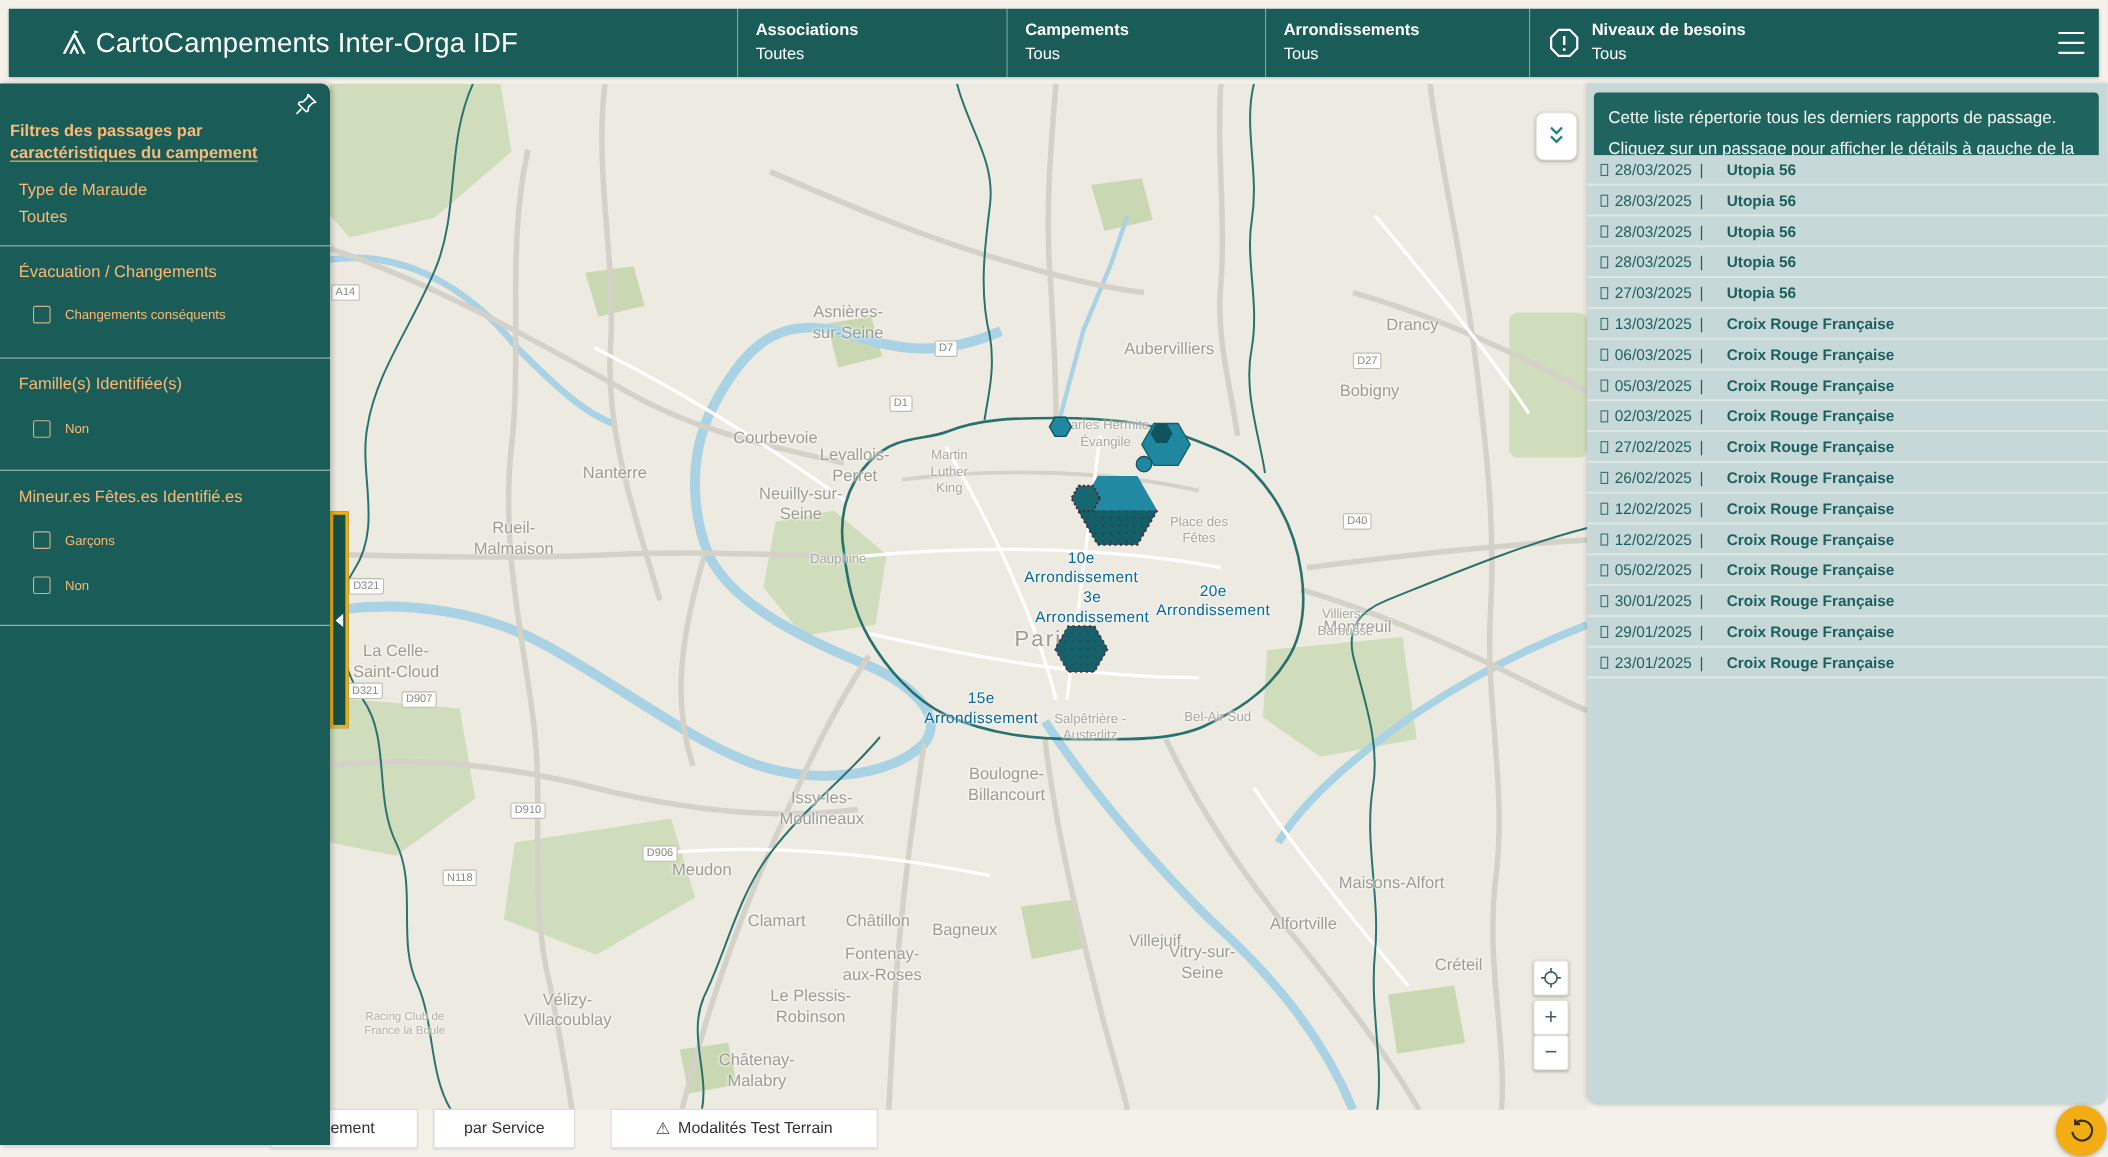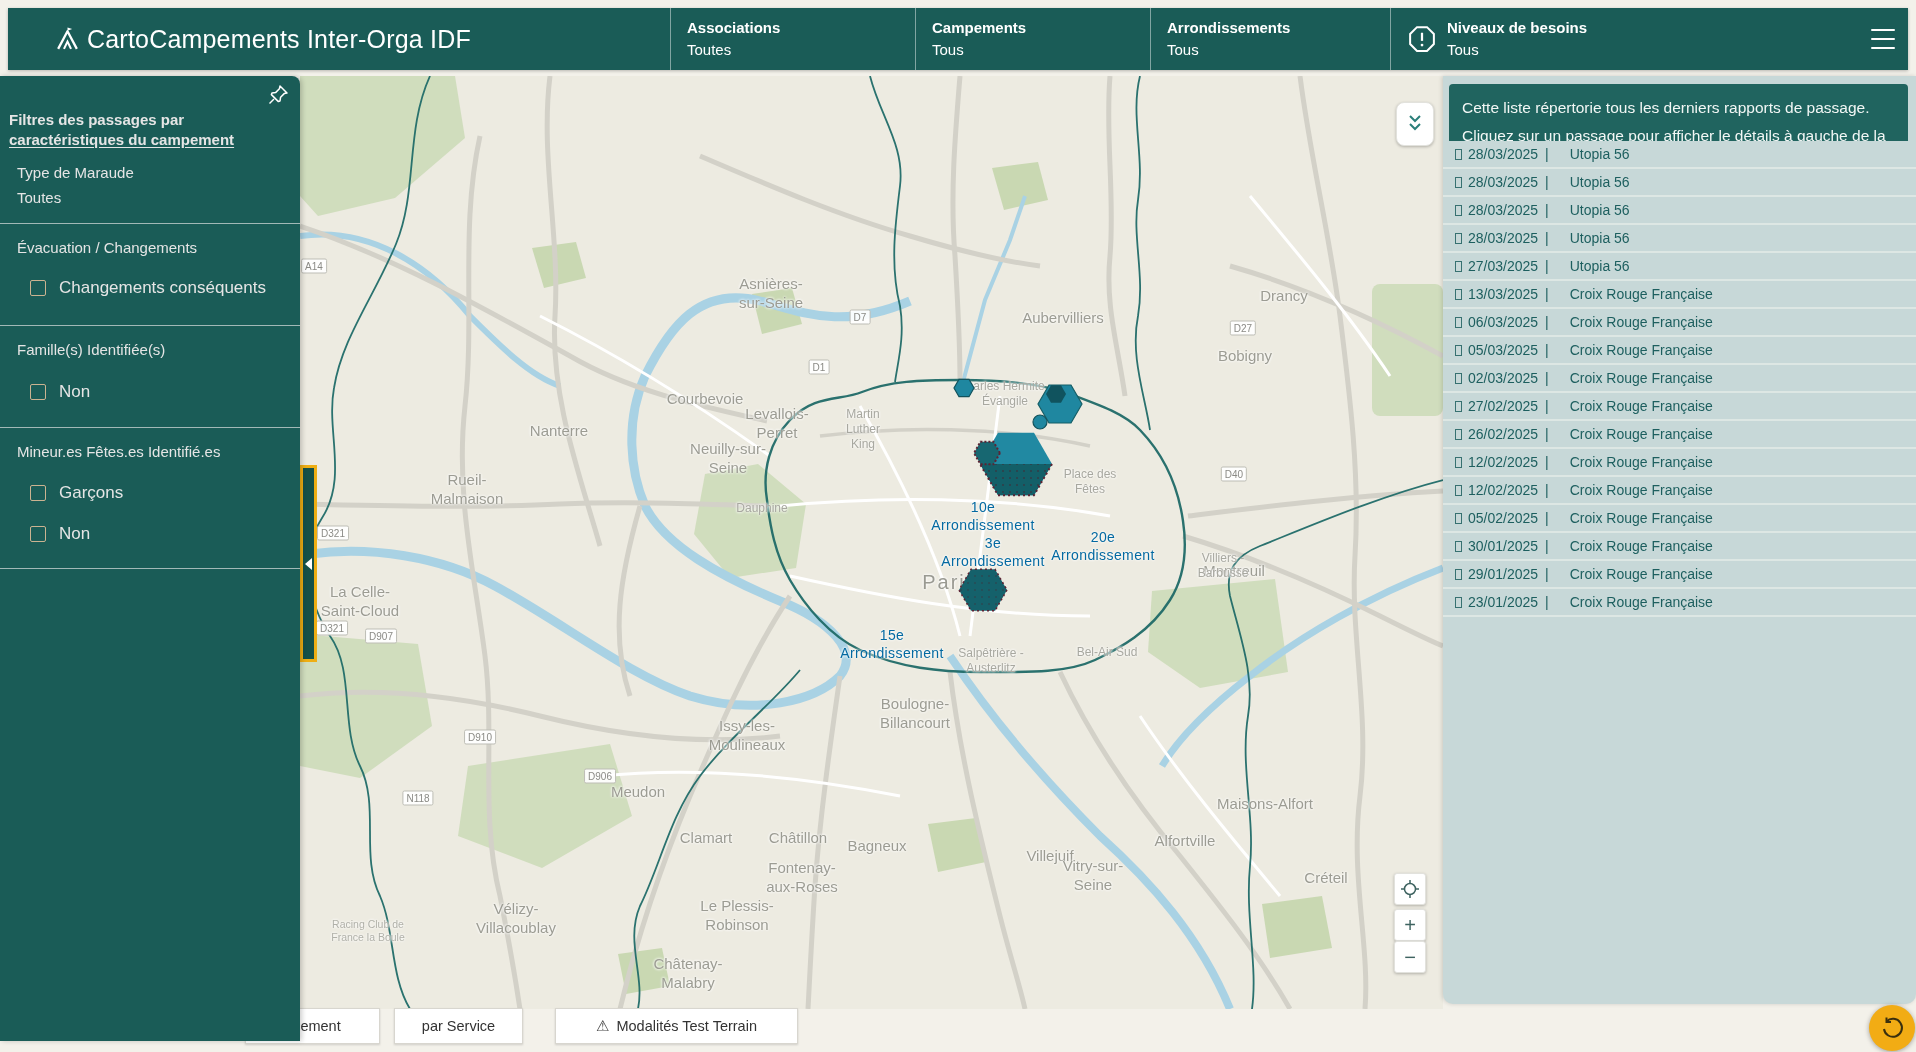--- a/index.html
+++ b/index.html
@@ -15,30 +15,30 @@
     border-left:1px solid rgba(255,255,255,.45); padding-left:16px; cursor:pointer; }
   .hseg .txt { display:flex; flex-direction:column; justify-content:flex-end; line-height:1.45; }
   .hseg .lab { font-size:15px; font-weight:700; }
   .hseg .val { font-size:15px; font-weight:400; }
   #burger { position:absolute; right:12px; top:19px; width:26px; height:24px; cursor:pointer;
     display:flex; flex-direction:column; justify-content:space-between; padding:2px 1px; }
   #burger div { height:2px; background:#fff; border-radius:1px; }
 
   
   #sidebar { position:absolute; left:0; top:76px; width:300px; height:965px;
-    background:#1a5c57; color:#e5e5e5; border-radius:0 8px 0 0; z-index:30;
+    background:#1a5c57; color:#fdba74; border-radius:0 8px 0 0; z-index:30;
     box-shadow:2px 0 5px rgba(0,0,0,.2); }
   #sidebar .sb-title { position:absolute; left:9px; top:34px; width:255px;
     font-size:15px; font-weight:700; line-height:1.35; }
   #sidebar .sb-title u { text-underline-offset:2px; cursor:pointer; }
   .sb-label { position:absolute; left:17px; font-size:15px; }
   .sb-divider { position:absolute; left:0; width:100%; height:1px; background:rgba(235,235,235,.65); }
   .cbrow { position:absolute; left:30px; display:flex; align-items:center; gap:13px; cursor:pointer; }
   .cbox { width:16px; height:16px; border:1px solid #cbb391; border-radius:2px; background:transparent; flex:0 0 auto; }
-  .cbrow span { font-size:17px; }
+  .cbrow span { font-size:12px; }
   #pin-btn { position:absolute; right:10px; top:7px; width:24px; height:24px; cursor:pointer; }
 
   
   #map { position:absolute; left:300px; top:76px; width:1143px; height:933px; overflow:hidden;
     background:#edebe1; z-index:10; cursor:grab; }
   #map svg.base { position:absolute; left:0; top:0; }
   .mlabel { position:absolute; transform:translate(-50%,-50%); color:#9c9c93; font-size:15px;
     white-space:pre-line; text-align:center; line-height:1.25; text-shadow:0 0 3px #fff,0 0 3px #fff;
     pointer-events:none; z-index:2; }
   .mlabel.arr { color:#0369a1; font-size:14px; letter-spacing:.4px; }
@@ -71,21 +71,21 @@
   #panel { position:absolute; left:1443px; top:76px; width:473px; height:928px;
     background:#c7d8d8; z-index:20; border-radius:0 0 10px 10px; box-shadow:-1px 0 4px rgba(0,0,0,.15); }
   #panel .desc { position:absolute; left:6px; top:8px; width:459px; background:#20645f; color:#f2f7f5;
     border-radius:4px; padding:10px 13px; font-size:15.5px; line-height:1.8; }
   #rows { position:absolute; left:0; top:65px; width:473px; }
   .prow { height:28px; display:flex; align-items:center; padding-left:12px; font-size:14px;
     color:#1d5f5f; border-bottom:2px solid #dde7e4; cursor:pointer; background:#c7d8d8; }
   .prow .tofu { display:inline-block; width:7px; height:11px; border:1px solid #1d5f5f;
     margin-right:6px; opacity:.85; }
   .prow .sep { margin:0 7px; }
-  .prow b { font-weight:400;padding-left:14px; }
+  .prow b { font-weight:700;padding-left:14px; }
 
   
   .tab { position:absolute; top:1008px; height:36px; background:#fff; border:1px solid #d8d6cf;
     box-shadow:0 1px 2px rgba(0,0,0,.15); display:flex; align-items:center; justify-content:center;
     gap:7px; font-size:14.5px; color:#333; cursor:pointer; z-index:25; }
   #tab-campement { left:245px; width:135px; z-index:25; }
   #tab-service { left:394px; width:129px; }
   #tab-modalites { left:555px; width:243px; }
   .warn { font-size:15px; color:#444; }
 

